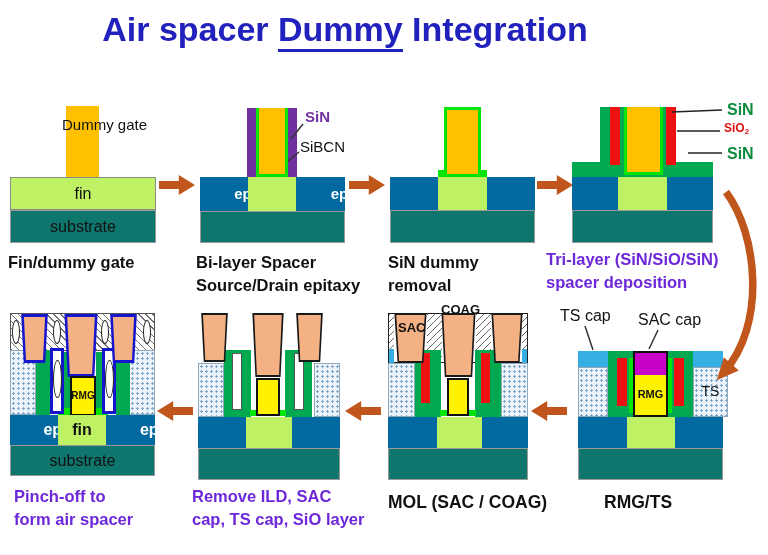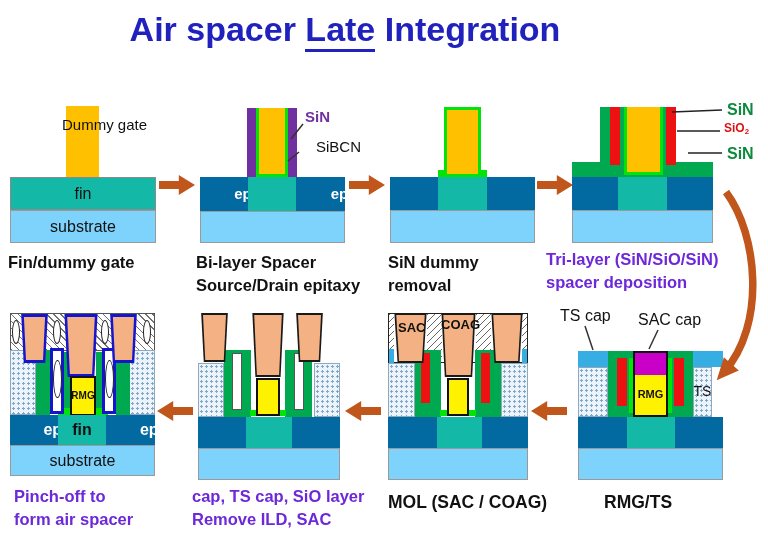--- a/index.html
+++ b/index.html
@@ -2,22 +2,22 @@
 <html><head>
 <meta charset="utf-8">
 <style>
   html,body{margin:0;padding:0;background:#fff;}
   .stage{position:relative;width:768px;height:555px;background:#ffffff;overflow:hidden;
          font-family:"Liberation Sans",sans-serif;}
   .abs{position:absolute;box-sizing:border-box;}
   
   .yellow{background:#FFC000;}
   .teal{background:#0369a1;padding-left:42px;}
-  .gray{background:#14b8a6;}
-  .lgray{background:#7dd3fc;border:1px solid #9a9a9a;}
+  .gray{background:#bef264;}
+  .lgray{background:#0f766e;border:1px solid #9a9a9a;}
   .purple{background:#7030A0;}
   .bgreen{background:#00E408;}
   .green{background:#00A94F;}
   .red{background:#EE1111;}
   .magenta{background:#C800C8;}
   .cyan{background:#36AEE4;}
   .dots{background-color:#EDF3FA;background-image:radial-gradient(#7FA8C8 1px, transparent 1.2px);background-size:5px 5px;border:1px solid #8FA8BC;}
   .hatch{background-color:#ffffff;background-image:repeating-linear-gradient(135deg, rgba(20,20,20,.65) 0 1px, transparent 1px 5px);}
   .hatch45{background-color:#ffffff;background-image:repeating-linear-gradient(45deg, rgba(20,20,20,.6) 0 1px, transparent 1px 5px);}
   
@@ -36,21 +36,21 @@
   .title{color:#2121BE;font-size:34px;font-weight:700;white-space:nowrap;}
   .title .u{border-bottom:3.5px solid #2121BE;padding-bottom:1px;}
   svg.overlay{position:absolute;left:0;top:0;pointer-events:none;}
 </style>
 </head>
 <body>
 
 <div class="stage">
 
   <div class="abs title" style="left:30px;top:10px;width:630px;text-align:center;">
-    <span>Air spacer </span><span class="u">Late</span><span> Integration</span>
+    <span>Air spacer </span><span class="u">Dummy</span><span> Integration</span>
   </div>
 
   <div class="abs yellow" style="left:66px;top:106px;width:33px;height:72px;"></div>
   <div class="abs lbl" style="left:62px;top:116px;">
     <div>Dummy gate</div>
   </div>
   <div class="abs gray center" style="left:10px;top:177px;width:146px;height:33px;border:1px solid #8a8a8a;">
     <span class="lbl" style="font-size:16px;">fin</span>
   </div>
   <div class="abs lgray center" style="left:10px;top:210px;width:146px;height:33px;">
@@ -65,21 +65,21 @@
   <div class="abs yellow" style="left:259px;top:108px;width:26px;height:66px;"></div>
   <div class="abs teal center" style="left:200px;top:177px;width:48px;height:34px;">
     <span class="lbl white" style="font-weight:600;">epi</span>
   </div>
   <div class="abs gray" style="left:248px;top:177px;width:48px;height:34px;"></div>
   <div class="abs teal center" style="left:296px;top:177px;width:49px;height:34px;">
     <span class="lbl white" style="font-weight:600;">epi</span>
   </div>
   <div class="abs lgray" style="left:200px;top:211px;width:145px;height:32px;"></div>
   <div class="abs lbl b" style="left:305px;top:108px;color:#7030A0;">SiN</div>
-  <div class="abs lbl" style="left:300px;top:138px;margin-left:16px;">SiBCN</div>
+  <div class="abs lbl" style="left:300px;top:138px;">SiBCN</div>
   <div class="abs cap" style="left:196px;top:251px;">
     <div>Bi-layer Spacer</div>
     <div>Source/Drain epitaxy</div>
   </div>
 
   <div class="abs arrow-r" style="left:349px;top:174px;width:36px;height:22px;"></div>
 
   <div class="abs bgreen" style="left:438px;top:170px;width:49px;height:7px;"></div>
   <div class="abs yellow" style="left:444px;top:107px;width:37px;height:70px;border:3px solid #00E408;"></div>
   <div class="abs teal" style="left:390px;top:177px;width:145px;height:33px;"></div>
@@ -108,21 +108,21 @@
   <div class="abs lbl b" style="left:727px;top:144px;color:#0E8A3E;font-size:16px;">SiN</div>
   <div class="abs capblue" style="left:546px;top:248px;">
     <div>Tri-layer (SiN/SiO/SiN)</div>
     <div>spacer deposition</div>
   </div>
 
   <div class="abs cyan" style="left:578px;top:351px;width:30px;height:16px;"></div>
   <div class="abs cyan" style="left:693px;top:351px;width:30px;height:16px;"></div>
   <div class="abs green" style="left:608px;top:351px;width:85px;height:66px;"></div>
   <div class="abs dots" style="left:578px;top:367px;width:30px;height:50px;"></div>
-  <div class="abs dots center" style="left:693px;top:367px;width:19px;height:50px;">
+  <div class="abs dots center" style="left:693px;top:367px;width:35px;height:50px;">
     <span class="lbl" style="font-size:14px;">TS</span>
   </div>
   <div class="abs red" style="left:617px;top:358px;width:10px;height:48px;"></div>
   <div class="abs red" style="left:674px;top:358px;width:10px;height:48px;"></div>
   <div class="abs bgreen" style="left:629px;top:358px;width:5px;height:55px;"></div>
   <div class="abs bgreen" style="left:667px;top:358px;width:5px;height:55px;"></div>
   <div class="abs" style="left:633px;top:351px;width:35px;height:66px;border:2.5px solid #111;background:#FFF200;">
     <div class="abs magenta" style="left:0;top:0;width:100%;height:22px;"></div>
     <div class="abs center" style="left:0;top:22px;width:100%;height:39px;">
       <span class="lbl b" style="font-size:11px;">RMG</span>
@@ -156,21 +156,21 @@
     <div class="abs trap" style="left:2px;top:2px;width:31px;height:46px;background:#F4B183;"></div>
   </div>
   <div class="abs trap" style="left:440px;top:313px;width:37px;height:64px;background:#1a1a1a;">
     <div class="abs trap" style="left:2px;top:2px;width:33px;height:60px;background:#F4B183;"></div>
   </div>
   <div class="abs trap" style="left:490px;top:313px;width:34px;height:50px;background:#1a1a1a;">
     <div class="abs trap" style="left:2px;top:2px;width:30px;height:46px;background:#F4B183;"></div>
   </div>
   <div class="abs" style="left:447px;top:378px;width:22px;height:38px;border:2.5px solid #111;background:#FFF200;"></div>
   <div class="abs lbl b" style="left:398px;top:320px;font-size:13px;">SAC</div>
-  <div class="abs lbl b" style="left:441px;top:317px;font-size:13px;">COAG</div>
+  <div class="abs lbl b" style="left:441px;top:302px;font-size:13px;">COAG</div>
   <div class="abs teal" style="left:388px;top:417px;width:140px;height:31px;"></div>
   <div class="abs gray" style="left:437px;top:417px;width:45px;height:31px;"></div>
   <div class="abs lgray" style="left:388px;top:448px;width:140px;height:32px;"></div>
   <div class="abs cap" style="left:388px;top:490px;font-size:17.5px;">MOL (SAC / COAG)</div>
 
   <div class="abs arrow-l" style="left:345px;top:400px;width:36px;height:22px;"></div>
 
   <div class="abs dots" style="left:198px;top:363px;width:26px;height:54px;"></div>
   <div class="abs dots" style="left:314px;top:363px;width:26px;height:54px;"></div>
   <div class="abs green" style="left:224px;top:350px;width:27px;height:67px;"></div>
@@ -185,22 +185,22 @@
     <div class="abs trap" style="left:2px;top:2px;width:30px;height:60px;background:#F4B183;"></div>
   </div>
   <div class="abs trap" style="left:295px;top:313px;width:29px;height:49px;background:#1a1a1a;">
     <div class="abs trap" style="left:2px;top:2px;width:25px;height:45px;background:#F4B183;"></div>
   </div>
   <div class="abs" style="left:256px;top:378px;width:24px;height:38px;border:2.5px solid #111;background:#FFF200;"></div>
   <div class="abs teal" style="left:198px;top:417px;width:142px;height:31px;"></div>
   <div class="abs gray" style="left:246px;top:417px;width:46px;height:31px;"></div>
   <div class="abs lgray" style="left:198px;top:448px;width:142px;height:32px;"></div>
   <div class="abs capblue" style="left:192px;top:485px;">
+    <div>Remove ILD, SAC</div>
     <div>cap, TS cap, SiO layer</div>
-    <div>Remove ILD, SAC</div>
   </div>
 
   <div class="abs arrow-l" style="left:157px;top:400px;width:36px;height:22px;"></div>
 
   <div class="abs hatch45" style="left:10px;top:313px;width:145px;height:38px;border:1px solid #555;"></div>
   <div class="abs dots" style="left:10px;top:350px;width:26px;height:65px;"></div>
   <div class="abs dots" style="left:129px;top:350px;width:26px;height:65px;"></div>
   <div class="abs green" style="left:36px;top:350px;width:14px;height:65px;"></div>
   <div class="abs green" style="left:116px;top:350px;width:14px;height:65px;"></div>
   <div class="abs green" style="left:64px;top:352px;width:6px;height:62px;"></div>

